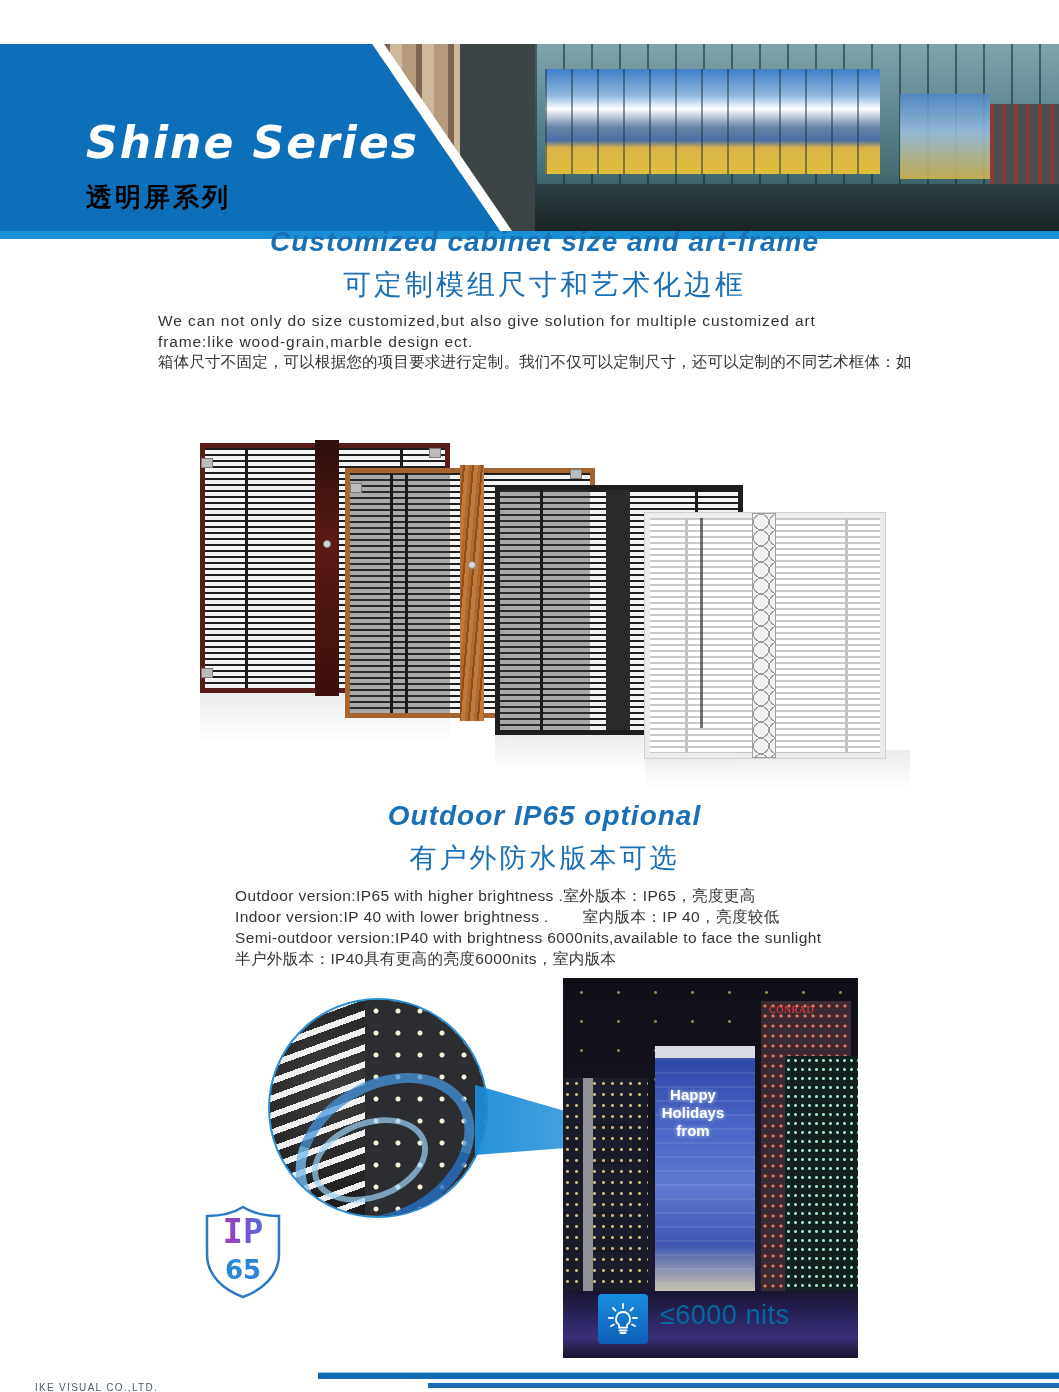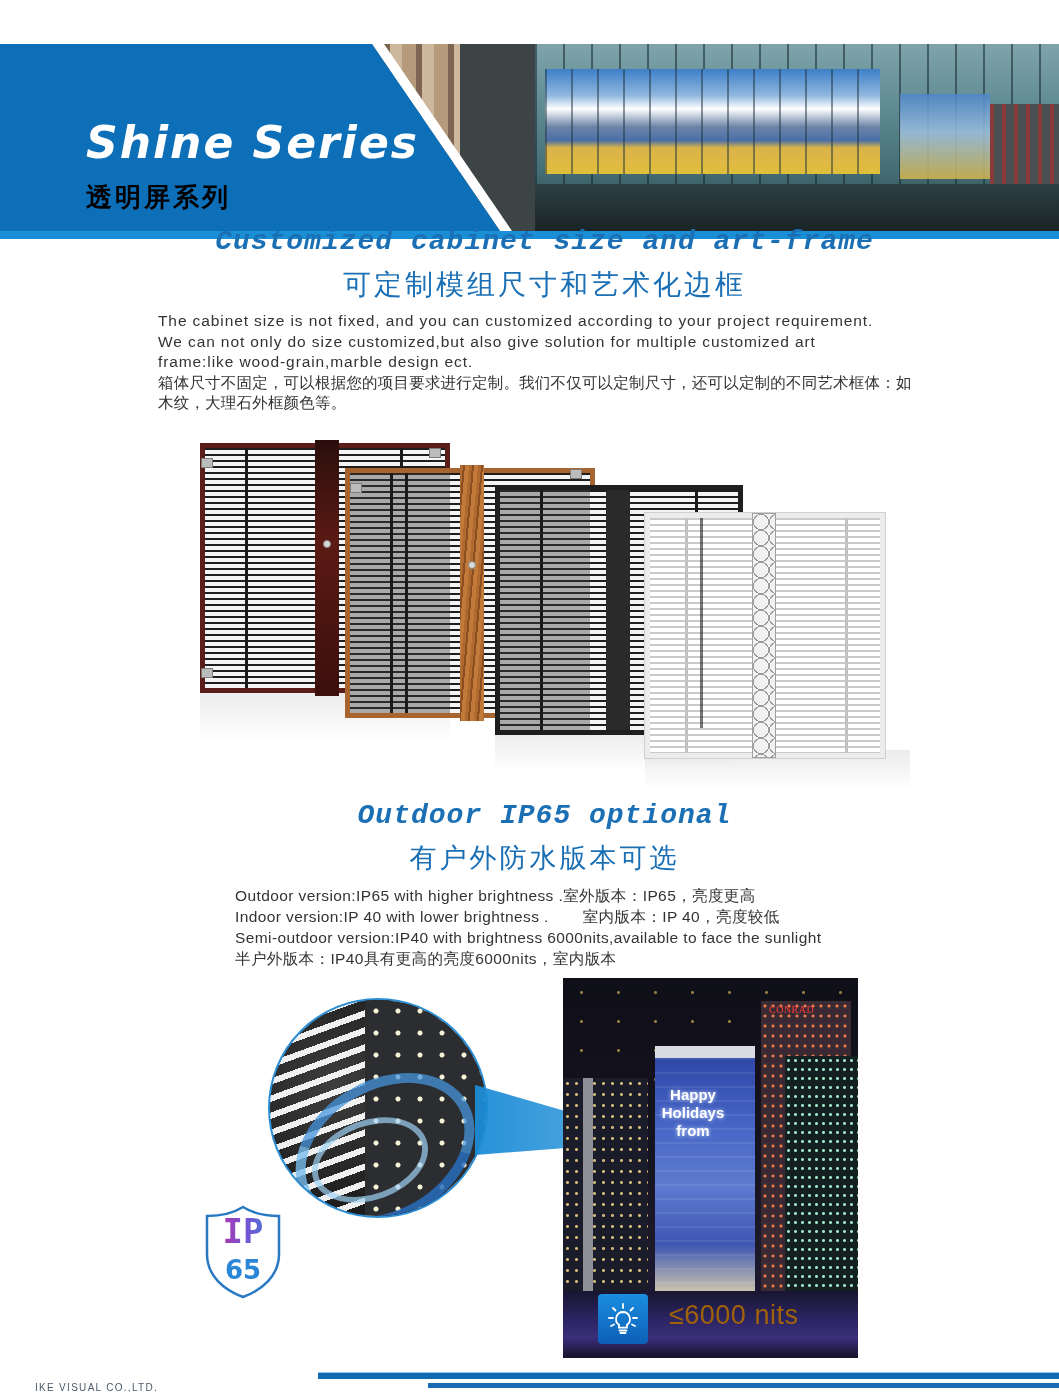--- a/index.html
+++ b/index.html
@@ -32,21 +32,21 @@
   .banner-white { position: absolute; left: 0; top: 0; width: 520px; height: 187px; background: #ffffff;
     clip-path: polygon(372px 0, 384px 0, 512px 187px, 500px 187px); }
   .banner-bar { position: absolute; left: 0; top: 187px; width: 1059px; height: 8px; background: #1b8fd6; }
   .banner-title { position: absolute; left: 86px; top: 73px; font-family: "DejaVu Sans", sans-serif;
     font-style: oblique; font-weight: bold; font-size: 44px; letter-spacing: 2px; color: #ffffff; }
   .banner-subtitle { position: absolute; left: 86px; top: 136px; font-weight: bold; font-size: 26px;
     letter-spacing: 3px; color: #000000; }
 
   
   .heading-en { position: absolute; left: 0; width: 1059px; text-align: center;
-    font-family: Liberation Mono, monospace; font-style: oblique; font-weight: bold; color: #1a6fb5; letter-spacing: 1px; }
+    font-family: Liberation Sans, sans-serif; font-style: oblique; font-weight: bold; color: #1a6fb5; letter-spacing: 1px; }
   .heading-zh { position: absolute; left: 0; width: 1059px; text-align: center; color: #1a6fb5; letter-spacing: 3px; }
 
   .h1-en { top: 226px; font-size: 28px; padding-left: 30px; }
   .h1-zh { top: 266px; font-size: 28px; padding-left: 30px; }
   .h2-en { top: 800px; font-size: 28px; padding-left: 30px; }
   .h2-zh { top: 840px; font-size: 27px; padding-left: 30px; }
 
   
   .para { position: absolute; font-family: "Liberation Sans", sans-serif; color: #333333; }
   .para1 { left: 158px; top: 311px; width: 790px; font-size: 15.5px; line-height: 20.5px; letter-spacing: 0.9px; }
@@ -114,21 +114,21 @@
   .n-conrad { position: absolute; left: 206px; top: 26px; font-family: "Liberation Serif", serif;
     font-size: 10px; font-weight: normal; color: #ff3a3a; letter-spacing: .5px; }
   .n-right-bldg { position: absolute; left: 222px; top: 78px; width: 73px; height: 240px;
     background:
       radial-gradient(circle, #9ee3c4 1px, transparent 2px) 0 0 / 7px 9px, #13201f; }
   .n-water { position: absolute; left: 0; top: 313px; width: 295px; height: 67px;
     background: linear-gradient(180deg, #181530, #2a2460 40%, #3a2f7a 70%, #16132a); }
   .n-badge-icon { position: absolute; left: 598px; top: 1294px; width: 50px; height: 50px; border-radius: 4px;
     background: linear-gradient(180deg, #1a8ee0, #0d5fb6); display: flex; align-items: center; justify-content: center; }
   .n-badge-text { position: absolute; left: 660px; top: 1300px; font-family: "Liberation Sans", sans-serif;
-    font-size: 27px; color: #a16207; letter-spacing: .5px; margin-left: 9px; }
+    font-size: 27px; color: #0369a1; letter-spacing: .5px; }
 
   .ip-shield { position: absolute; left: 202px; top: 1204px; width: 82px; height: 96px; }
   .ip-text1 { position: absolute; left: 202px; top: 1213px; width: 82px; text-align: center;
     font-family: "DejaVu Sans Mono", monospace; font-weight: bold; font-size: 34px; line-height: 36px;
     background: linear-gradient(90deg, #d0238e, #7e4fd0, #2b8de0); -webkit-background-clip: text;
     background-clip: text; color: transparent; }
   .ip-text2 { position: absolute; left: 202px; top: 1256px; width: 82px; text-align: center;
     font-family: "DejaVu Sans", sans-serif; font-weight: bold; font-size: 26px; line-height: 28px;
     color: #2a86d6; }
 
@@ -156,25 +156,23 @@
   <div class="banner-blue"></div>
   <div class="banner-title">Shine Series</div>
   <div class="banner-subtitle">透明屏系列</div>
   <div class="banner-bar"></div>
 </div>
 
 <div class="heading-en h1-en">Customized cabinet size and art-frame</div>
 <div class="heading-zh h1-zh">可定制模组尺寸和艺术化边框</div>
 
 <div class="para para1">
-  <div>The cabinet size is not fixed, and you can customized according to your project requirement.</div>
   <div>We can not only do size customized,but also give solution for multiple customized art</div>
   <div>frame:like wood-grain,marble design ect.</div>
   <div class="zh">箱体尺寸不固定，可以根据您的项目要求进行定制。我们不仅可以定制尺寸，还可以定制的不同艺术框体：如</div>
-  <div class="zh">木纹，大理石外框颜色等。</div>
 </div>
 
 <div class="cabinets">
 
   <div class="reflection" style="left:10px;top:262px;width:250px;height:50px;"></div>
   <div class="reflection" style="left:305px;top:302px;width:240px;height:40px;"></div>
   <div class="reflection" style="left:455px;top:320px;width:265px;height:40px;"></div>
 
   <div class="cab" style="left:10px;top:13px;width:250px;height:250px;border:5px solid #5a1e1a;background:#fff;">
     <div class="slats" style="left:0;top:0;width:240px;height:240px;"></div>

